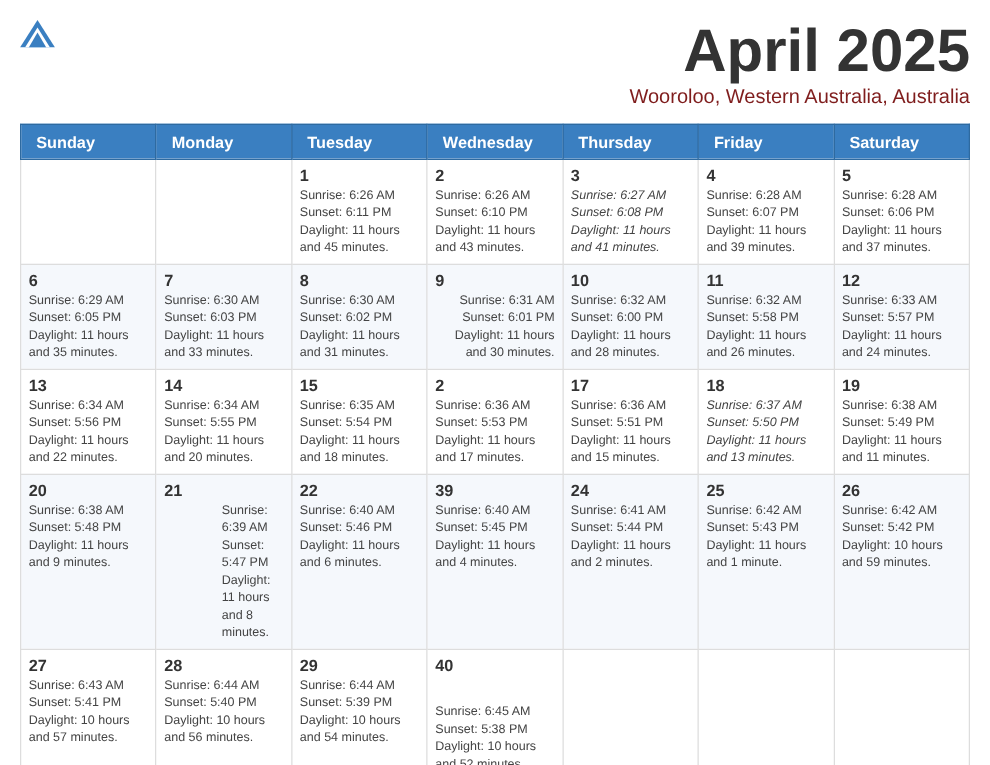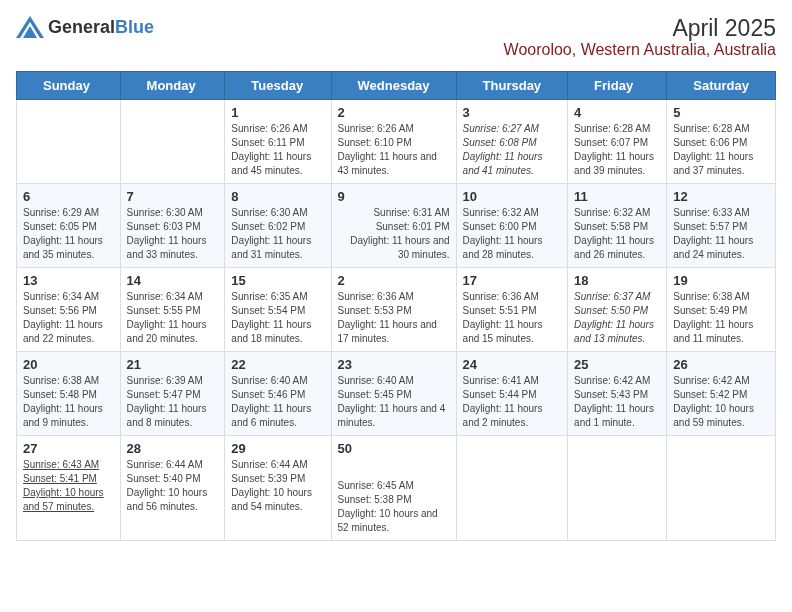--- a/index.html
+++ b/index.html
@@ -32,41 +32,41 @@
       color: #3a7fc1;
     }
     .logo-icon {
       width: 28px;
       height: 22px;
     }
     .title-block {
       text-align: right;
     }
     .title-block h1 {
-      font-size: 23px;
-      font-weight: normal;
+      font-size: 48px;
+      font-weight: bold;
       color: #333;
       line-height: 1.1;
     }
     .title-block h2 {
       font-size: 16px;
       font-weight: normal;
       color: #7f1d1d;
     }
     .calendar {
       width: 100%;
       border-collapse: collapse;
       border: 1px solid #ccc;
     }
     .calendar th {
       background-color: #3a7fc1;
       color: #fff;
       font-size: 13px;
       font-weight: bold;
-      padding: 6px 26px;
+      padding: 6px 12px;
       text-align: left;
       border: 1px solid #2e6aa0;
     }
     .calendar td {
       vertical-align: top;
       border: 1px solid #ddd;
       padding: 5px 6px;
       font-size: 10px;
       color: #333;
       width: 108px;
@@ -95,26 +95,20 @@
 </head>
 <body>
 
 <div class="header">
   <div class="logo">
     <svg class="logo-icon" viewBox="0 0 28 22" xmlns="http://www.w3.org/2000/svg">
       <polygon points="0,22 14,0 28,22" fill="#3a7fc1"></polygon>
       <polygon points="4,22 14,6 24,22" fill="#fff"></polygon>
       <polygon points="7,22 14,10 21,22" fill="#3a7fc1"></polygon>
     </svg>
-    <div>
-      <div style="display:flex; align-items:baseline; gap:0">
-        <span class="logo-text-general">General</span>
-        <span class="logo-text-blue">Blue</span>
-      </div>
-    </div>
   </div>
   <div class="title-block">
     <h1>April 2025</h1>
     <h2>Wooroloo, Western Australia, Australia</h2>
   </div>
 </div>
 
 <table class="calendar">
   <thead>
     <tr>
@@ -252,32 +246,32 @@
       </tr>
       <tr>
         <td>
           <span class="day-number">20</span>
           <div class="day-info" style="white-space: pre-line;">Sunrise: 6:38 AM
 Sunset: 5:48 PM
 Daylight: 11 hours and 9 minutes.</div>
         </td>
         <td>
           <span class="day-number">21</span>
-          <div class="day-info" style="white-space: pre-line;">Sunrise: 6:39 AM
+          <div class="day-info" style="white-space: pre-line; margin-left: 46px;">Sunrise: 6:39 AM
 Sunset: 5:47 PM
 Daylight: 11 hours and 8 minutes.</div>
         </td>
         <td>
           <span class="day-number">22</span>
           <div class="day-info" style="white-space: pre-line;">Sunrise: 6:40 AM
 Sunset: 5:46 PM
 Daylight: 11 hours and 6 minutes.</div>
         </td>
         <td>
-          <span class="day-number">23</span>
+          <span class="day-number">39</span>
           <div class="day-info" style="white-space: pre-line;">Sunrise: 6:40 AM
 Sunset: 5:45 PM
 Daylight: 11 hours and 4 minutes.</div>
         </td>
         <td>
           <span class="day-number">24</span>
           <div class="day-info" style="white-space: pre-line;">Sunrise: 6:41 AM
 Sunset: 5:44 PM
 Daylight: 11 hours and 2 minutes.</div>
         </td>
@@ -290,38 +284,38 @@
         <td>
           <span class="day-number">26</span>
           <div class="day-info" style="white-space: pre-line;">Sunrise: 6:42 AM
 Sunset: 5:42 PM
 Daylight: 10 hours and 59 minutes.</div>
         </td>
       </tr>
       <tr>
         <td>
           <span class="day-number">27</span>
-          <div class="day-info" style="white-space: pre-line; text-decoration: underline;">Sunrise: 6:43 AM
+          <div class="day-info" style="white-space: pre-line;">Sunrise: 6:43 AM
 Sunset: 5:41 PM
 Daylight: 10 hours and 57 minutes.</div>
         </td>
         <td>
           <span class="day-number">28</span>
           <div class="day-info" style="white-space: pre-line;">Sunrise: 6:44 AM
 Sunset: 5:40 PM
 Daylight: 10 hours and 56 minutes.</div>
         </td>
         <td>
           <span class="day-number">29</span>
           <div class="day-info" style="white-space: pre-line;">Sunrise: 6:44 AM
 Sunset: 5:39 PM
 Daylight: 10 hours and 54 minutes.</div>
         </td>
         <td>
-          <span class="day-number">50</span>
+          <span class="day-number">40</span>
           <div class="day-info" style="white-space: pre-line; margin-top: 23px;">Sunrise: 6:45 AM
 Sunset: 5:38 PM
 Daylight: 10 hours and 52 minutes.</div>
         </td>
         <td class="empty-cell"></td>
         <td class="empty-cell"></td>
         <td class="empty-cell"></td>
       </tr>
     </tbody>
 </table>

